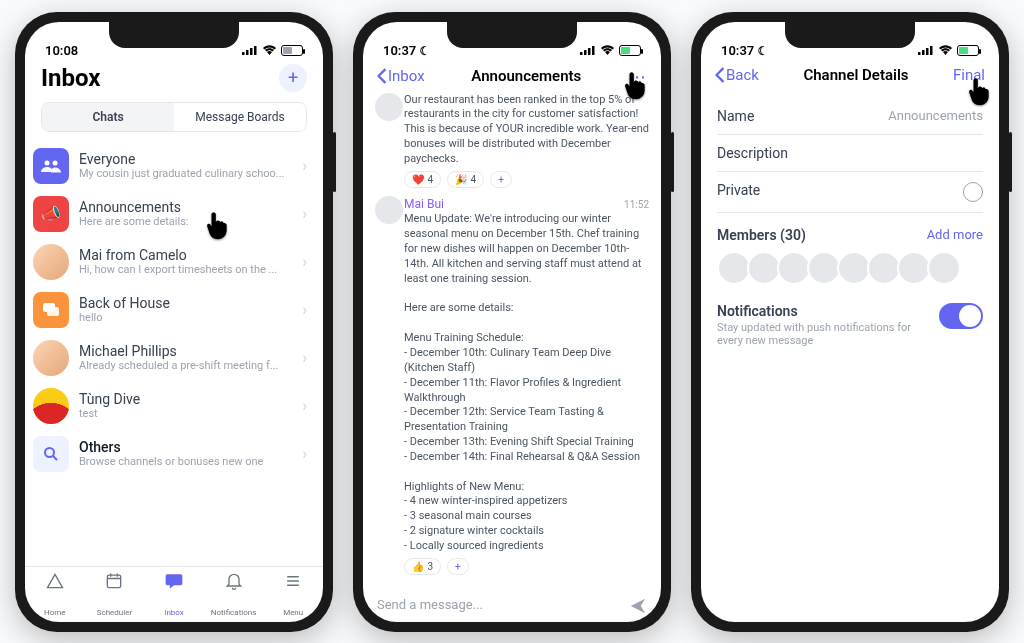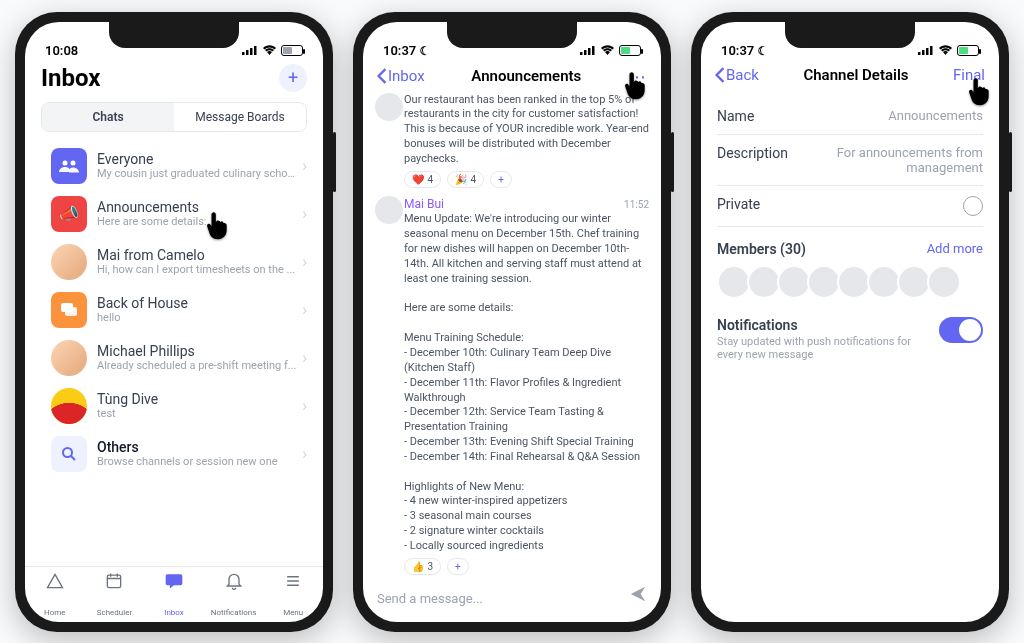--- a/index.html
+++ b/index.html
@@ -79,21 +79,21 @@
     display:flex;align-items:center;justify-content:center;color:var(--accent);
     font-size:18px;font-weight:400;
   }
   .segmented{
     margin:4px 16px 10px;border:1px solid var(--divider);border-radius:8px;
     display:flex;overflow:hidden;height:30px;
   }
   .segmented div{flex:1;display:flex;align-items:center;justify-content:center;font-size:12px;color:#374151;}
   .segmented .active{background:#f3f4f6;font-weight:600;}
   .chat-list{flex:1;overflow:hidden;}
-  .chat-item{display:flex;align-items:center;gap:10px;padding:6px 26px;position:relative;}
+  .chat-item{display:flex;align-items:center;gap:10px;padding:6px 8px;position:relative;}
   .chat-item::after{content:"›";position:absolute;right:16px;color:#d1d5db;font-size:16px;}
   .avatar{width:36px;height:36px;border-radius:8px;flex:none;display:flex;align-items:center;justify-content:center;font-size:16px;color:#fff;overflow:hidden;}
   .avatar.round{border-radius:50%;}
   .avatar-people{background:#6366f1;}
   .avatar-ann{background:#ef4444;}
   .avatar-back{background:#fb923c;}
   .avatar-tung{background:#facc15;position:relative;overflow:hidden;}
   .avatar-tung::before{content:"";position:absolute;inset:0;background:radial-gradient(circle at 50% 120%, #dc2626 60%, transparent 61%);}
   .avatar-others{background:var(--accent-soft);color:var(--accent);}
   .chat-text{flex:1;min-width:0;}
@@ -113,21 +113,21 @@
   .msg{display:flex;gap:1px;margin-bottom:8px;}
   .msg .av{width:28px;height:28px;border-radius:50%;background:#e5e7eb;flex:none;overflow:hidden;}
   .msg .body{flex:1;min-width:0;}
   .msg .body p{margin:0 0 4px;white-space:pre-wrap;}
   .msg-head{display:flex;justify-content:space-between;align-items:baseline;}
   .msg-name{font-weight:400;color:#8b5cf6;font-size:12px;}
   .msg-time{font-size:10px;color:var(--gray-light);}
   .reactions{display:flex;gap:6px;margin-top:2px;}
   .react{border:1px solid var(--divider);border-radius:12px;padding:1px 7px;font-size:10px;display:flex;align-items:center;gap:3px;background:#fff;}
   .react.add{color:var(--accent);}
-  .composer{display:flex;align-items:flex-end;gap:0;padding:8px 14px 16px;color:var(--gray-light);font-size:13px;}
+  .composer{display:flex;align-items:flex-start;gap:0;padding:8px 14px 4px;color:var(--gray-light);font-size:13px;}
   .composer .send{color:var(--gray-light);}
 
   
   .detail{flex:1;overflow:hidden;padding:8px 16px;color:#374151;}
   .drow{display:flex;justify-content:space-between;align-items:flex-start;padding:10px 0;border-bottom:1px solid var(--divider);gap:20px;}
   .drow .label{font-size:14px;color:#374151;flex:none;}
   .drow .val{font-size:13px;color:var(--gray-light);text-align:right;flex:1;}
   .members-head{display:flex;justify-content:space-between;align-items:center;padding:14px 0 8px;font-size:14px;font-weight:600;}
   .members-head a{color:var(--accent);font-weight:400;font-size:13px;}
   .members-row{display:flex;gap:-6px;overflow:hidden;}
@@ -244,21 +244,21 @@
       </div>
       <div class="chat-item">
         <div class="avatar avatar-others">
           <svg width="16" height="16" viewBox="0 0 16 16" fill="none" stroke="#6366f1" stroke-width="2">
               <circle cx="6.5" cy="6.5" r="4.5"></circle>
               <line x1="10" y1="10" x2="14" y2="14"></line>
             </svg>
         </div>
         <div class="chat-text">
             <div class="chat-name" style="font-weight:500;color:#111827">Others</div>
-            <div class="chat-sub">Browse channels or session new one</div>
+            <div class="chat-sub">Browse channels or bonuses new one</div>
           </div>
       </div>
     </div>
 
     <div class="tabbar">
       <div>
         <svg class="ic" viewBox="0 0 24 24" width="20" fill="none" stroke="#6b7280" stroke-width="1.6">
             <path d="M3 20L12 4l9 16H3z"></path>
           </svg>
         <span>Home</span>
@@ -440,21 +440,20 @@
       <div class="nav-back" style="justify-content:flex-end">Final</div>
     </div>
 
     <div class="detail">
       <div class="drow">
         <span class="label">Name</span>
         <span class="val">Announcements</span>
       </div>
       <div class="drow">
         <span class="label">Description</span>
-        <span class="val">For announcements from management</span>
       </div>
       <div class="drow">
         <span class="label">Private</span>
         <span class="radio"></span>
       </div>
 
       <div class="members-head">
         <span>Members (30)</span>
         <a>Add more</a>
       </div>

